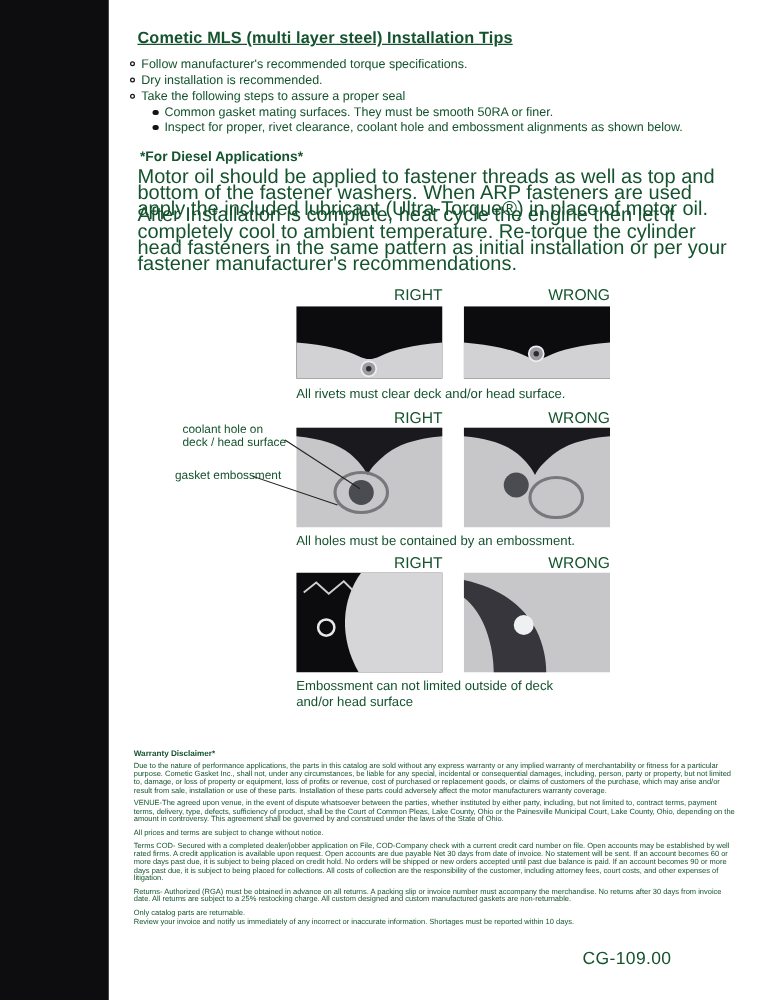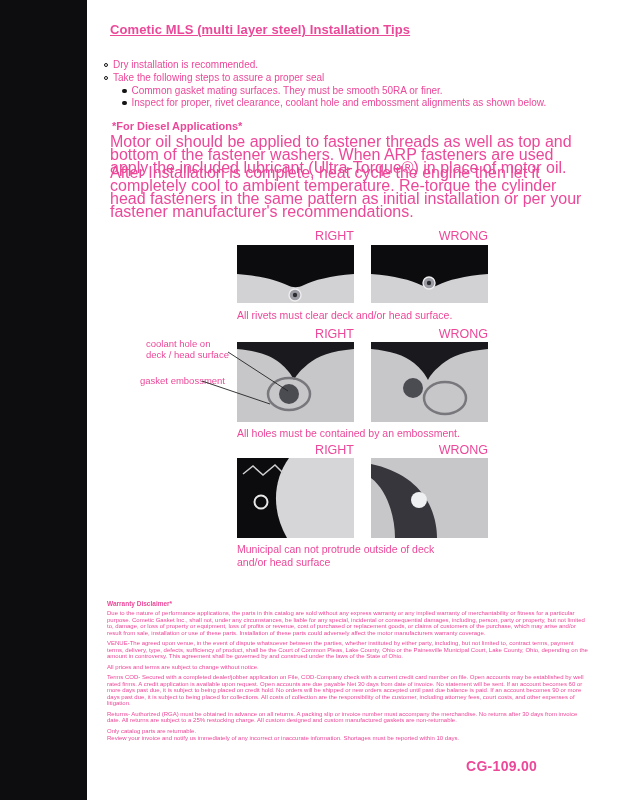--- a/index.html
+++ b/index.html
@@ -1,19 +1,19 @@
 <!DOCTYPE html>
 <html><head>
 <meta charset="utf-8">
 <style>
   * { box-sizing: border-box; }
   html,body { margin:0; padding:0; background:#e9e9e9; }
   .page {
     position:relative; width:618px; height:800px; background:#ffffff;
-    font-family:"Liberation Sans", sans-serif; color:#ec4899; overflow:hidden;
+    font-family:"Liberation Sans", sans-serif; color:#14532d; overflow:hidden;
   }
   .abs { position:absolute; }
   .leftbar { position:absolute; left:0; top:0; width:87px; height:800px; background:#0d0d10; }
   .title {
     position:absolute; left:110px; top:22px; margin:0;
     font-size:13px; font-weight:bold; text-decoration:underline; letter-spacing:.1px;
   }
   .line { position:absolute; font-size:10px; line-height:12px; }
   .bullet-marker {
     display:inline-block; width:4px; height:4px; border:1px solid #141414;
@@ -29,31 +29,32 @@
   .figlabel { position:absolute; width:117px; text-align:right; font-size:12.5px; }
   .fig { position:absolute; display:block; }
   .f58 { width:117px; height:58px; }
   .f80 { width:117px; height:80px; }
   .figcap { position:absolute; font-size:10.5px; line-height:12.5px; }
   .callout { position:absolute; font-size:9.5px; line-height:11px; white-space:pre-line; }
   .preline { white-space:pre-line; }
   .disc { position:absolute; left:107px; top:600px; width:482px; }
   .disc h3 { font-size:6.5px; margin:0 0 3px 0; }
   .disc p { font-size:6px; line-height:6.5px; margin:0 0 4px 0; }
-  .footer { position:absolute; left:466px; top:758px; font-size:14px; letter-spacing:.3px;font-weight:bold; }
+  .footer { position:absolute; left:466px; top:758px; font-size:14px; letter-spacing:.3px; }
 </style>
 </head>
 <body>
 
 <div class="page">
 
   <div class="leftbar"></div>
 
   <h1 class="title">Cometic MLS (multi layer steel) Installation Tips</h1>
 
+  <div class="line" style="left:104px;top:46px"><span class="bullet-marker"></span><span>Follow manufacturer's recommended torque specifications.</span></div>
   <div class="line" style="left:104px;top:59px"><span class="bullet-marker"></span><span>Dry installation is recommended.</span></div>
   <div class="line" style="left:104px;top:72px"><span class="bullet-marker"></span><span>Take the following steps to assure a proper seal</span></div>
   <div class="line" style="left:122px;top:85px"><span class="sub-marker"></span><span>Common gasket mating surfaces.  They must be smooth 50RA or finer.</span></div>
   <div class="line" style="left:122px;top:97px"><span class="sub-marker"></span><span>Inspect for proper, rivet clearance, coolant hole and embossment alignments as shown below.</span></div>
 
   <h2 class="h2" style="left:110px;top:118px">*For Diesel Applications*</h2>
   <p class="para" style="left:110px;top:135px">Motor oil should be applied to fastener threads as well as top and bottom of the fastener washers. When ARP fasteners are used apply the included lubricant (Ultra-Torque®) in place of motor oil.</p>
   <p class="para" style="left:110px;top:166px">After Installation is complete, heat cycle the engine then let it completely cool to ambient temperature. Re-torque the cylinder head fasteners in the same pattern as initial installation or per your fastener manufacturer's recommendations.</p>
 
   <div class="figlabel" style="left:237px;top:229px">RIGHT</div>
@@ -108,21 +109,21 @@
     <path d="M52,0 C36,22 34,52 50,80 L117,80 L117,0 Z" fill="#d6d6d8"></path>
     <path d="M6,16 L16,8 L26,17 L38,7 L46,15" fill="none" stroke="#cfcfcf" stroke-width="1.5"></path>
     <circle cx="24" cy="44" r="6.5" fill="#0c0c0f" stroke="#e8e8e8" stroke-width="2"></circle>
   </svg>
   <svg class="fig f80" style="left:371px;top:458px" viewBox="0 0 117 80">
     <rect width="117" height="80" fill="#c7c7c9"></rect>
     <path d="M0,6 C28,12 48,26 58,46 C64,58 66,70 66,80 L24,80 C24,58 16,32 0,20 Z" fill="#36363c"></path>
     <circle cx="48" cy="42" r="8" fill="#eff0f1"></circle>
   </svg>
 
-  <div class="figcap preline" style="left:237px;top:543px">Municipal can not protrude outside of deck
+  <div class="figcap preline" style="left:237px;top:543px">Embossment can not limited outside of deck
 and/or head surface</div>
 
   <div class="disc">
     <h3>Warranty Disclaimer*</h3>
     <p>Due to the nature of performance applications, the parts in this catalog are sold without any express warranty or any implied warranty of merchantability or fitness for a particular purpose.  Cometic Gasket Inc., shall not, under any circumstances, be liable for any special, incidental or consequential damages, including, person, party or property, but not limited to, damage, or loss of property or equipment, loss of profits or revenue, cost of purchased or replacement goods, or claims of customers of the purchase, which may arise and/or result from sale, installation or use of these parts.  Installation of these parts could adversely affect the motor manufacturers warranty coverage.</p>
     <p>VENUE-The agreed upon venue, in the event of dispute whatsoever between the parties, whether instituted by either party, including, but not limited to, contract terms, payment terms, delivery, type, defects, sufficiency of product, shall be the Court of Common Pleas, Lake County, Ohio or the Painesville Municipal Court, Lake County, Ohio, depending on the amount in controversy.  This agreement shall be governed by and construed under the laws of the State of Ohio.</p>
     <p>All prices and terms are subject to change without notice.</p>
     <p>Terms COD- Secured with a completed dealer/jobber application on File, COD-Company check with a current credit card number on file.  Open accounts may be established by well rated firms.  A credit application is available upon request.  Open accounts are due payable Net 30 days from date of invoice.  No statement will be sent.  If an account becomes 60 or more days past due, it is subject to being placed on credit hold.  No orders will be shipped or new orders accepted until past due balance is paid.  If an account becomes 90 or more days past due, it is subject to being placed for collections.  All costs of collection are the responsibility of the customer, including attorney fees, court costs, and other expenses of litigation.</p>
     <p>Returns- Authorized (RGA) must be obtained in advance on all returns.  A packing slip or invoice number must accompany the merchandise.  No returns after 30 days from invoice date.  All returns are subject to a 25% restocking charge.  All custom designed and custom manufactured gaskets are non-returnable.</p>
     <p style="margin-bottom:1px">Only catalog parts are returnable.</p>

